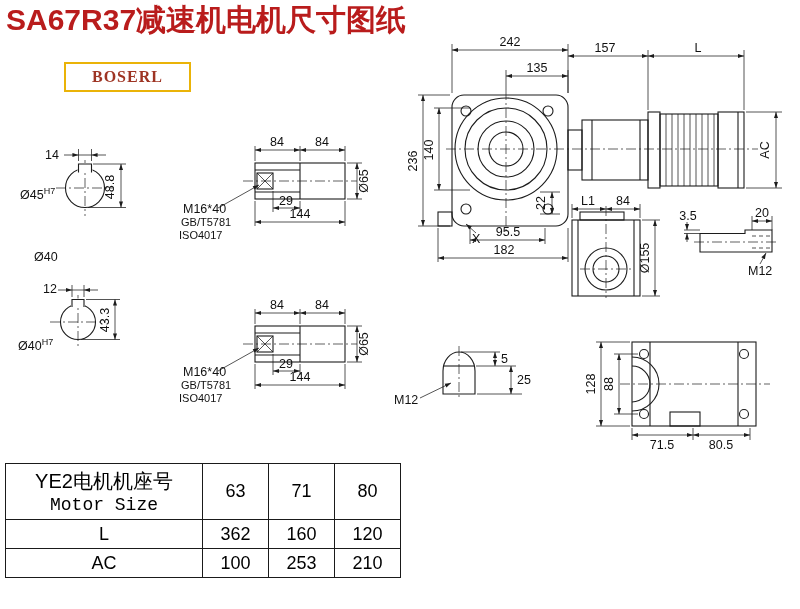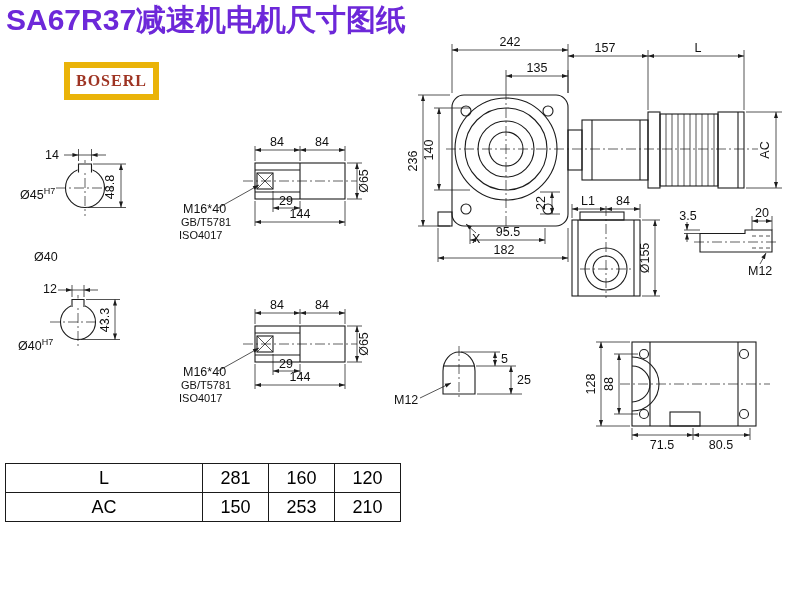--- a/index.html
+++ b/index.html
@@ -1,21 +1,21 @@
 <!DOCTYPE html>
 <html><head>
 <meta charset="utf-8">
 <style>
   html,body{margin:0;padding:0}
   body{width:800px;height:609px;background:#fff;font-family:"Liberation Sans",sans-serif}
   .canvas{position:relative;width:800px;height:609px;background:#fff;overflow:hidden}
-  .title{position:absolute;left:6px;top:0px;font-size:30px;font-weight:700;color:#6d28d9;white-space:nowrap}
-  .brand{position:absolute;left:64px;top:62px;border:6px solid #eab308;color:#9e3423;
+  .title{position:absolute;left:6px;top:0px;font-size:30px;font-weight:700;color:#b91c1c;white-space:nowrap}
+  .brand{position:absolute;left:64px;top:62px;border:2px solid #eab308;color:#9e3423;
          font-family:"Liberation Serif",serif;font-weight:700;font-size:16px;line-height:1;
-         padding:5px 6px;letter-spacing:1px;background:#fff}
+         padding:5px 26px;letter-spacing:1px;background:#fff}
   svg.drawing{position:absolute;left:0;top:0}
   svg .n{stroke:#1c1c1c;stroke-width:1.1;fill:none}
   svg .d{stroke:#1c1c1c;stroke-width:0.75;fill:none}
   svg .c{stroke:#1c1c1c;stroke-width:0.7;fill:none;stroke-dasharray:10 3 2 3}
   svg .dsh{stroke:#1c1c1c;stroke-width:0.75;fill:none;stroke-dasharray:4 3}
   svg text{font-family:"Liberation Sans",sans-serif;font-size:12.5px;fill:#111}
   svg text.s{font-size:11px}
   svg tspan.sup{font-size:9px}
   .size-table{position:absolute;left:5px;top:463px;border-collapse:collapse;background:#fff}
   .size-table th,.size-table td{border:1.5px solid #1a1a1a;text-align:center;vertical-align:middle;
@@ -306,28 +306,37 @@
       <line class="d" x1="477" y1="394" x2="522" y2="394"></line>
       <line class="d" x1="511" y1="366" x2="511" y2="394" marker-start="url(#ae)" marker-end="url(#ae)"></line>
       <text x="517" y="384">25</text>
       <line class="d" x1="420" y1="398" x2="451" y2="383" marker-end="url(#ae)"></line>
       <text x="394" y="404">M12</text>
     </g>
   </svg>
 
   <table class="size-table">
     <tbody>
+      <tr class="hr">
+        <th class="c0">
+          <div class="cn">YE2电机机座号</div>
+          <div class="en">Motor Size</div>
+        </th>
+        <td class="cv">63</td>
+        <td class="cv">71</td>
+        <td class="cv">80</td>
+      </tr>
       <tr>
         <th class="c0 rl">L</th>
-        <td class="cv">281</td>
+        <td class="cv">362</td>
         <td class="cv">160</td>
         <td class="cv">120</td>
       </tr>
       <tr>
         <th class="c0 rl">AC</th>
-        <td class="cv">150</td>
+        <td class="cv">100</td>
         <td class="cv">253</td>
         <td class="cv">210</td>
       </tr>
     </tbody>
   </table>
 
 </div>
 
 </body></html>

